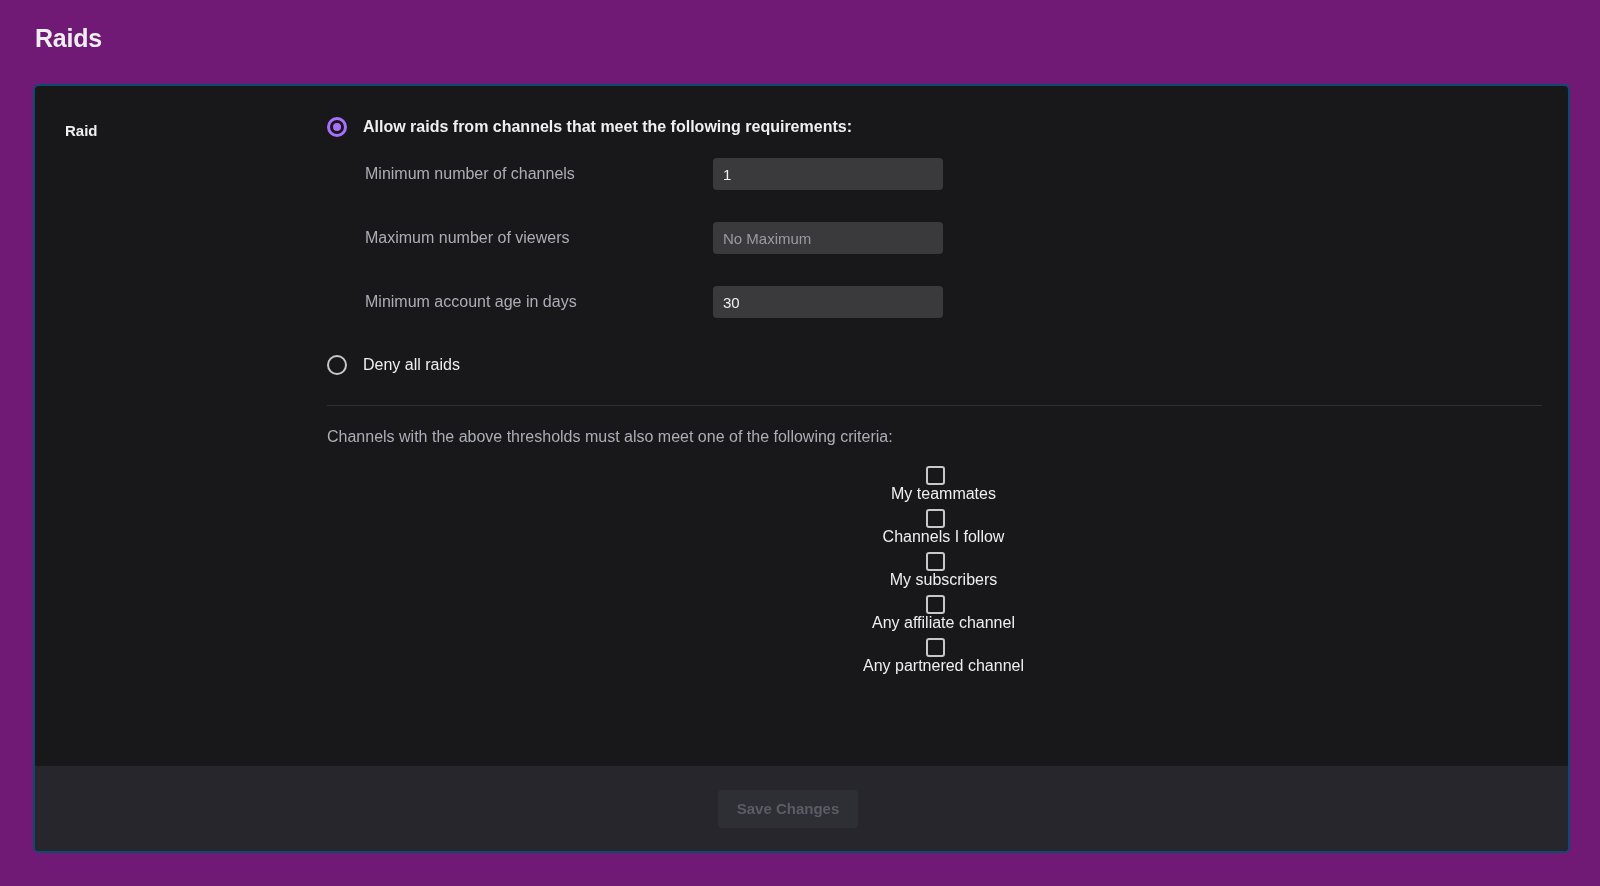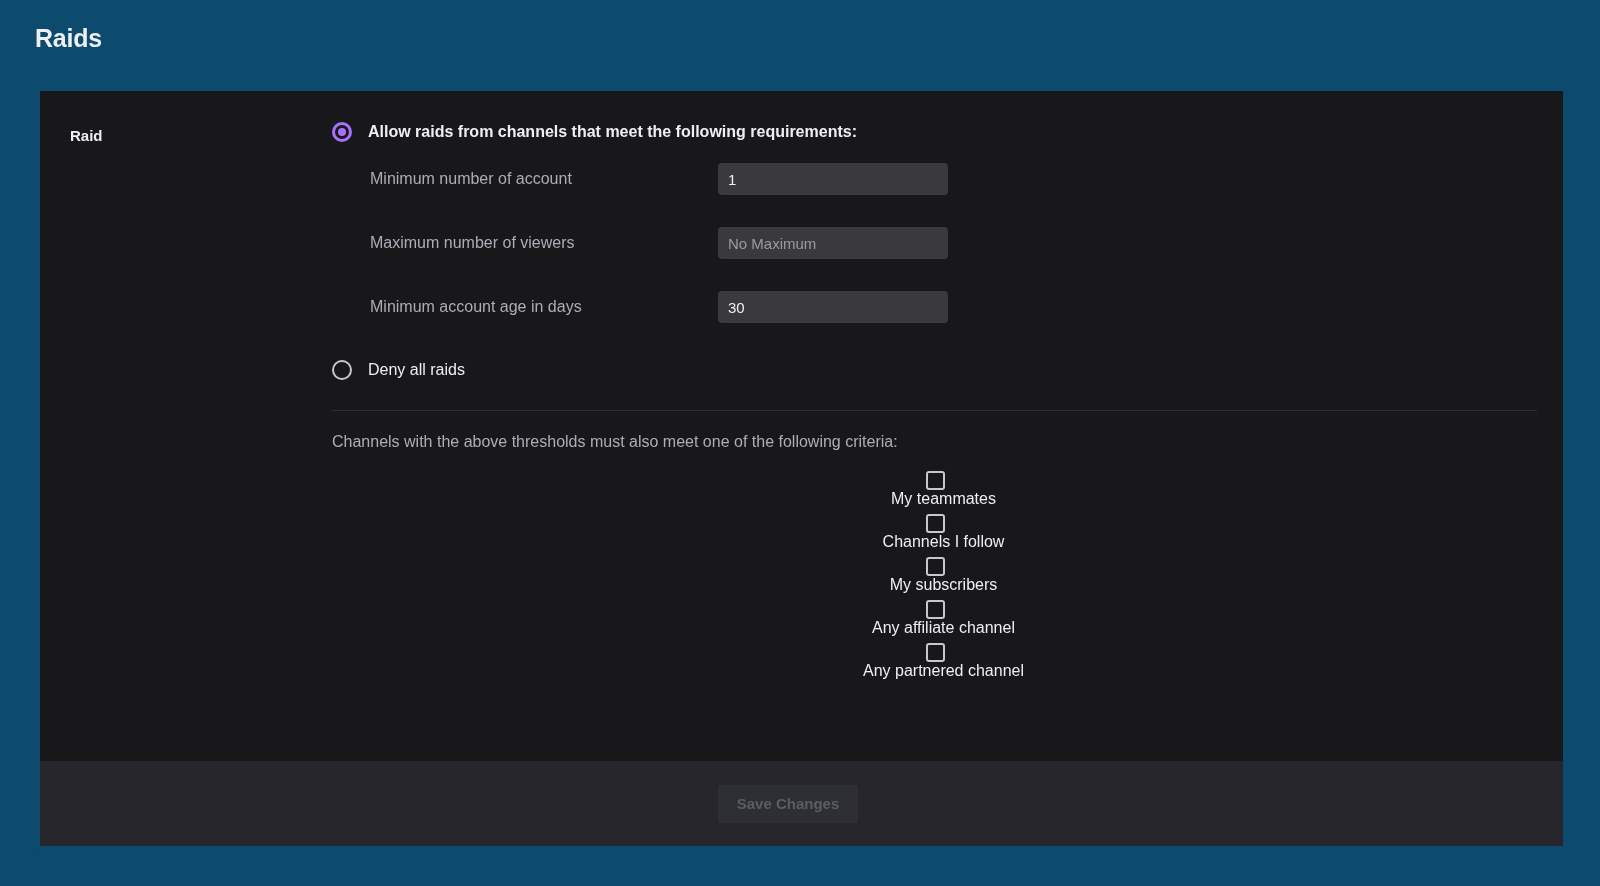--- a/index.html
+++ b/index.html
@@ -10,21 +10,21 @@
     background: #0e0e10;
     font-family: "Liberation Sans", sans-serif;
     -webkit-font-smoothing: antialiased;
     overflow: hidden;
   }
 
   .page {
     position: relative;
     width: 1600px;
     height: 886px;
-    background: #0c4a6e;
+    background: #701a75;
   }
 
   
   .page-title {
     position: absolute;
     left: 35px;
     top: 24px;
     font-size: 25px;
     font-weight: bold;
     color: #efeff1;
@@ -32,21 +32,21 @@
   }
 
   
   .card {
     position: absolute;
     left: 33px;
     top: 84px;
     width: 1537px;
     height: 769px;
     background: #18181b;
-    border: 7px solid #0c4a6e;
+    border: 2px solid #0c4a6e;
     border-radius: 6px;
     overflow: hidden;
   }
 
   .card-body {
     position: relative;
     height: 684px;
   }
 
   
@@ -252,21 +252,21 @@
       <div class="controls">
 
         <div class="radio-row">
           <span class="radio on"></span>
           <span class="radio-label">Allow raids from channels that meet the following requirements:</span>
         </div>
 
         <div class="fields">
 
           <div class="field-row">
-            <span class="field-label">Minimum number of account</span>
+            <span class="field-label">Minimum number of channels</span>
             <input class="field-input" type="text" value="1" style="">
           </div>
 
           <div class="field-row">
             <span class="field-label">Maximum number of viewers</span>
             <input class="field-input" type="text" placeholder="No Maximum" style="">
           </div>
 
           <div class="field-row">
             <span class="field-label">Minimum account age in days</span>

